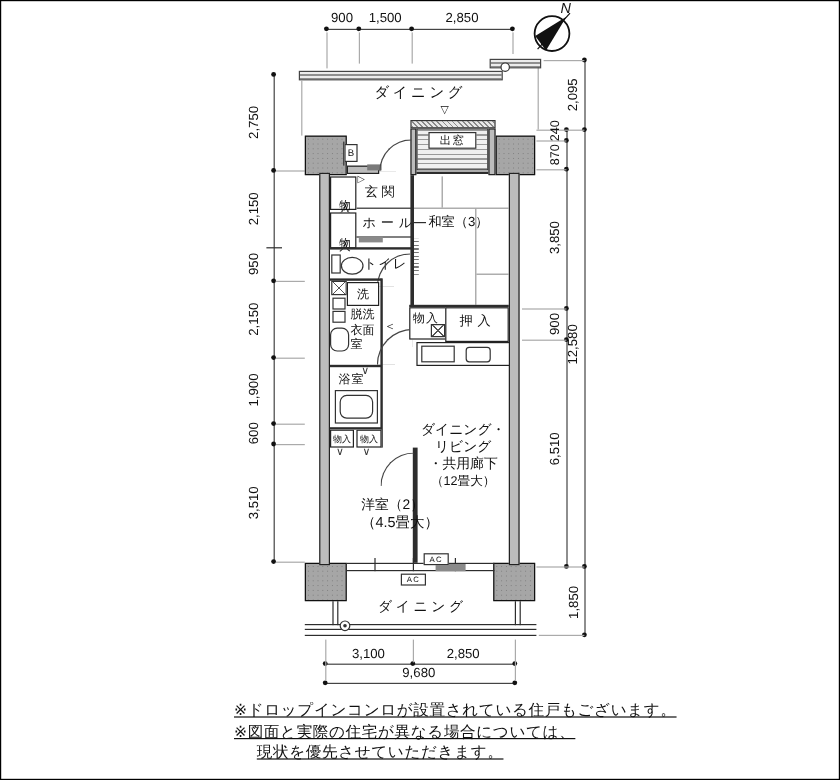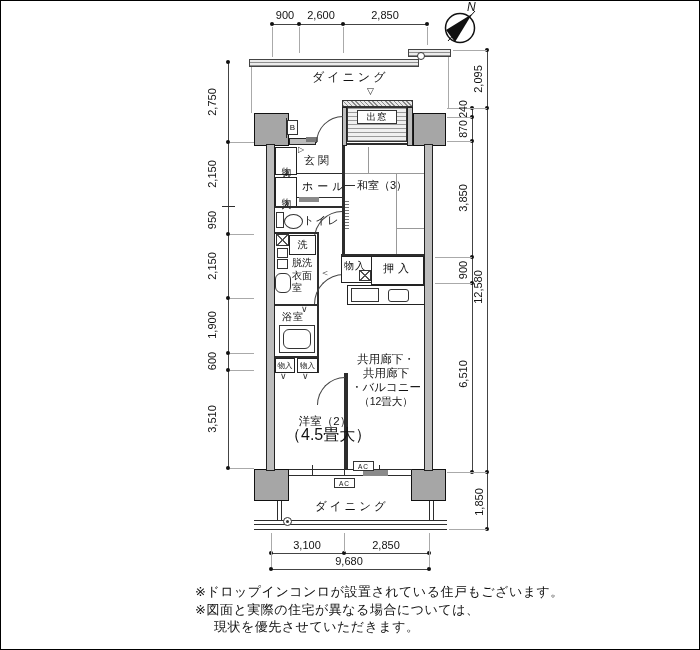--- a/index.html
+++ b/index.html
@@ -23,21 +23,21 @@
   .rot{transform:rotate(-90deg);transform-origin:center;}
   .arcNW{position:absolute;border-top:1px solid #444;border-left:1px solid #444;border-top-left-radius:100%;box-sizing:border-box;}
   .glass{position:absolute;background:repeating-linear-gradient(180deg,#9a9a9a 0 1px,#f0f0f0 1px 4px);border:1px solid #333;box-sizing:border-box;}
   .hatchd{position:absolute;background:repeating-linear-gradient(45deg,#8a8a8a 0 1px,#e8e8e8 1px 3px);border:1px solid #333;box-sizing:border-box;}
   .railing{position:absolute;background:repeating-linear-gradient(0deg,#8f8f8f 0 1px,#ececec 1px 3px);border:1px solid #444;box-sizing:border-box;}
   .vhatch{position:absolute;background:repeating-linear-gradient(0deg,#777 0 1px,#fff 1px 3px);}
   .xbox{position:absolute;border:1px solid #333;background:
     linear-gradient(45deg,transparent calc(50% - .5px),#555 calc(50% - .5px) calc(50% + .5px),transparent calc(50% + .5px)),
     linear-gradient(135deg,transparent calc(50% - .5px),#555 calc(50% - .5px) calc(50% + .5px),transparent calc(50% + .5px));box-sizing:border-box;}
   .circ{position:absolute;border:1px solid #333;border-radius:50%;background:#fff;box-sizing:border-box;}
-  .note{position:absolute;font-size:13px;white-space:nowrap;letter-spacing:.5px;}
+  .note{position:absolute;font-size:13px;white-space:nowrap;letter-spacing:.5px;text-decoration:underline;}
 </style>
 </head>
 <body>
 
 <div id="canvas">
 
   <svg class="abs" style="left:436px;top:2px" width="52" height="46">
     <circle cx="23" cy="25" r="14.5" fill="none" stroke="#111" stroke-width="1.5"></circle>
     <line x1="11" y1="38" x2="38" y2="8" stroke="#111" stroke-width="1"></line>
     <polygon points="35,11 9,27 18,39" fill="#111"></polygon>
@@ -47,21 +47,21 @@
   <div class="dline" style="left:271px;top:23px;width:156px;height:1px"></div>
   <div class="dot" style="left:269px;top:21px"></div>
   <div class="dot" style="left:296px;top:21px"></div>
   <div class="dot" style="left:340px;top:21px"></div>
   <div class="dot" style="left:424px;top:21px"></div>
   <div class="ext" style="left:271px;top:26px;width:1px;height:30px"></div>
   <div class="ext" style="left:298px;top:26px;width:1px;height:26px"></div>
   <div class="ext" style="left:342px;top:26px;width:1px;height:26px"></div>
   <div class="ext" style="left:426px;top:26px;width:1px;height:18px"></div>
   <div class="dim" style="left:262px;top:8px">900</div>
-  <div class="dim" style="left:298px;top:8px">2,600</div>
+  <div class="dim" style="left:298px;top:8px">1,500</div>
   <div class="dim" style="left:362px;top:8px">2,850</div>
 
   <div class="dline" style="left:227px;top:61px;width:1px;height:406px"></div>
   <div class="dot" style="left:225px;top:59px"></div>
   <div class="dot" style="left:225px;top:139px"></div>
   <div class="kline" style="left:221px;top:205px;width:13px;height:1px"></div>
   <div class="dot" style="left:225px;top:231px"></div>
   <div class="dot" style="left:225px;top:295px"></div>
   <div class="dot" style="left:225px;top:350px"></div>
   <div class="dot" style="left:225px;top:367px"></div>
@@ -205,24 +205,24 @@
   <div class="lbl" style="left:300px;top:304px;font-size:9px;color:#333">∨</div>
   <div class="thinbox" style="left:278px;top:324px;width:36px;height:28px"></div>
   <div class="thinbox round" style="left:282px;top:328px;width:28px;height:20px"></div>
   <div class="iwall" style="left:274px;top:355px;width:43px;height:2px"></div>
 
   <div class="box cen" style="left:274px;top:357px;width:20px;height:15px;font-size:7.5px">物入</div>
   <div class="box cen" style="left:296px;top:357px;width:21px;height:15px;font-size:7.5px">物入</div>
   <div class="lbl" style="left:279px;top:371px;font-size:9px;color:#333">∨</div>
   <div class="lbl" style="left:301px;top:371px;font-size:9px;color:#333">∨</div>
 
-  <div class="lbl" style="left:343px;top:351px;width:84px;text-align:center;font-size:11.5px;line-height:14px"><span>共用廊下・</span><br><span>共用廊下</span><br><span>・バルコニー</span><br><span style="font-size:10.5px">（12畳大）</span></div>
+  <div class="lbl" style="left:343px;top:351px;width:84px;text-align:center;font-size:11.5px;line-height:14px"><span>ダイニング・</span><br><span>リビング</span><br><span>・共用廊下</span><br><span style="font-size:10.5px">（12畳大）</span></div>
   <div class="iwall" style="left:343px;top:372px;width:4px;height:96px"></div>
   <div class="arcNW" style="left:316px;top:376px;width:28px;height:28px"></div>
-  <div class="lbl" style="left:284px;top:413px;width:80px;text-align:center;font-size:11.5px;line-height:14px"><span>洋室（2）</span><br><span style="font-size:16px">（4.5畳大）</span></div>
+  <div class="lbl" style="left:300px;top:413px;width:80px;font-size:11.5px;line-height:14px"><span>洋室（2）</span><br><span style="font-size:12px">（4.5畳大）</span></div>
 
   <div class="kline" style="left:288px;top:468px;width:123px;height:1px"></div>
   <div class="kline" style="left:288px;top:474px;width:123px;height:1px"></div>
   <div class="kline" style="left:311px;top:464px;width:1px;height:11px"></div>
   <div class="kline" style="left:343px;top:464px;width:1px;height:11px"></div>
   <div class="kline" style="left:378px;top:464px;width:1px;height:11px"></div>
   <div class="abs" style="left:362px;top:469px;width:25px;height:6px;background:#8a8a8a"></div>
   <div class="thinbox cen" style="left:352px;top:460px;width:21px;height:10px;font-size:6.5px;letter-spacing:1px">AC</div>
   <div class="thinbox cen" style="left:333px;top:477px;width:21px;height:10px;font-size:6.5px;letter-spacing:1px">AC</div>
 

